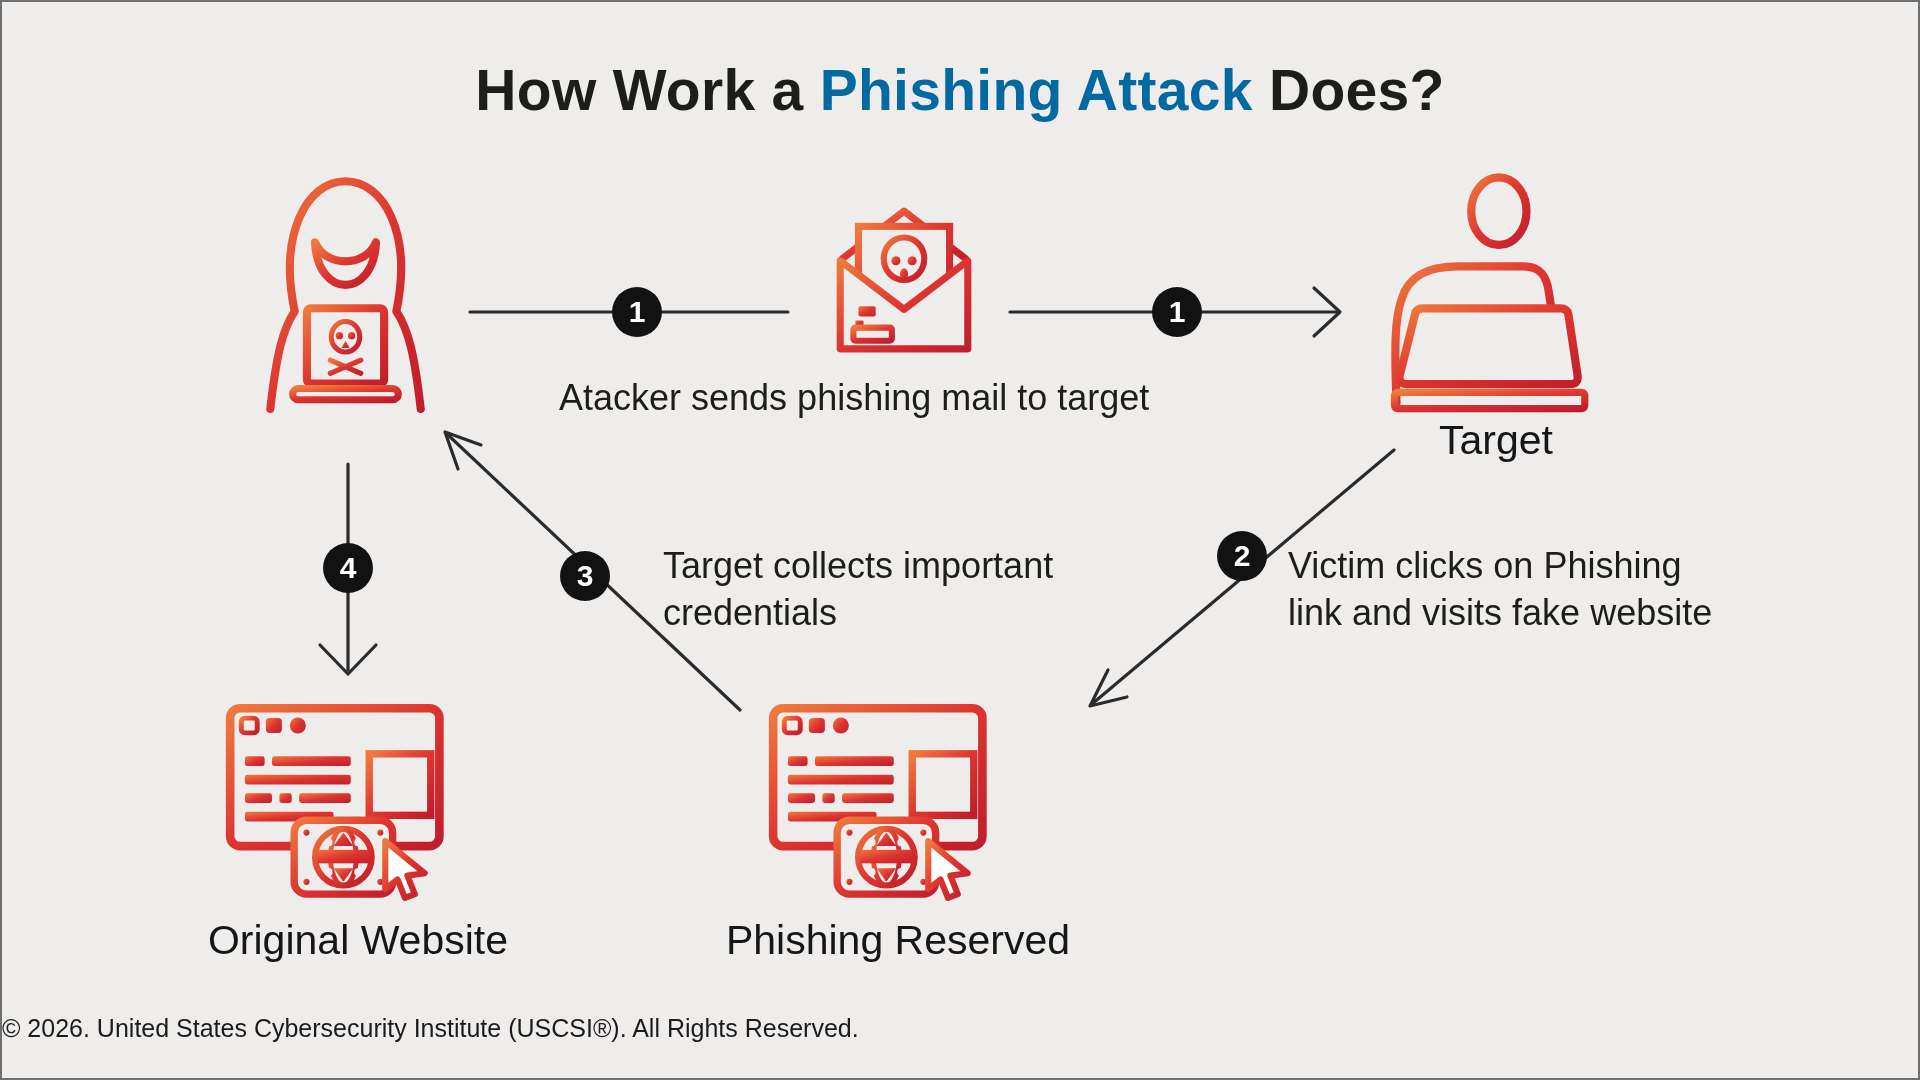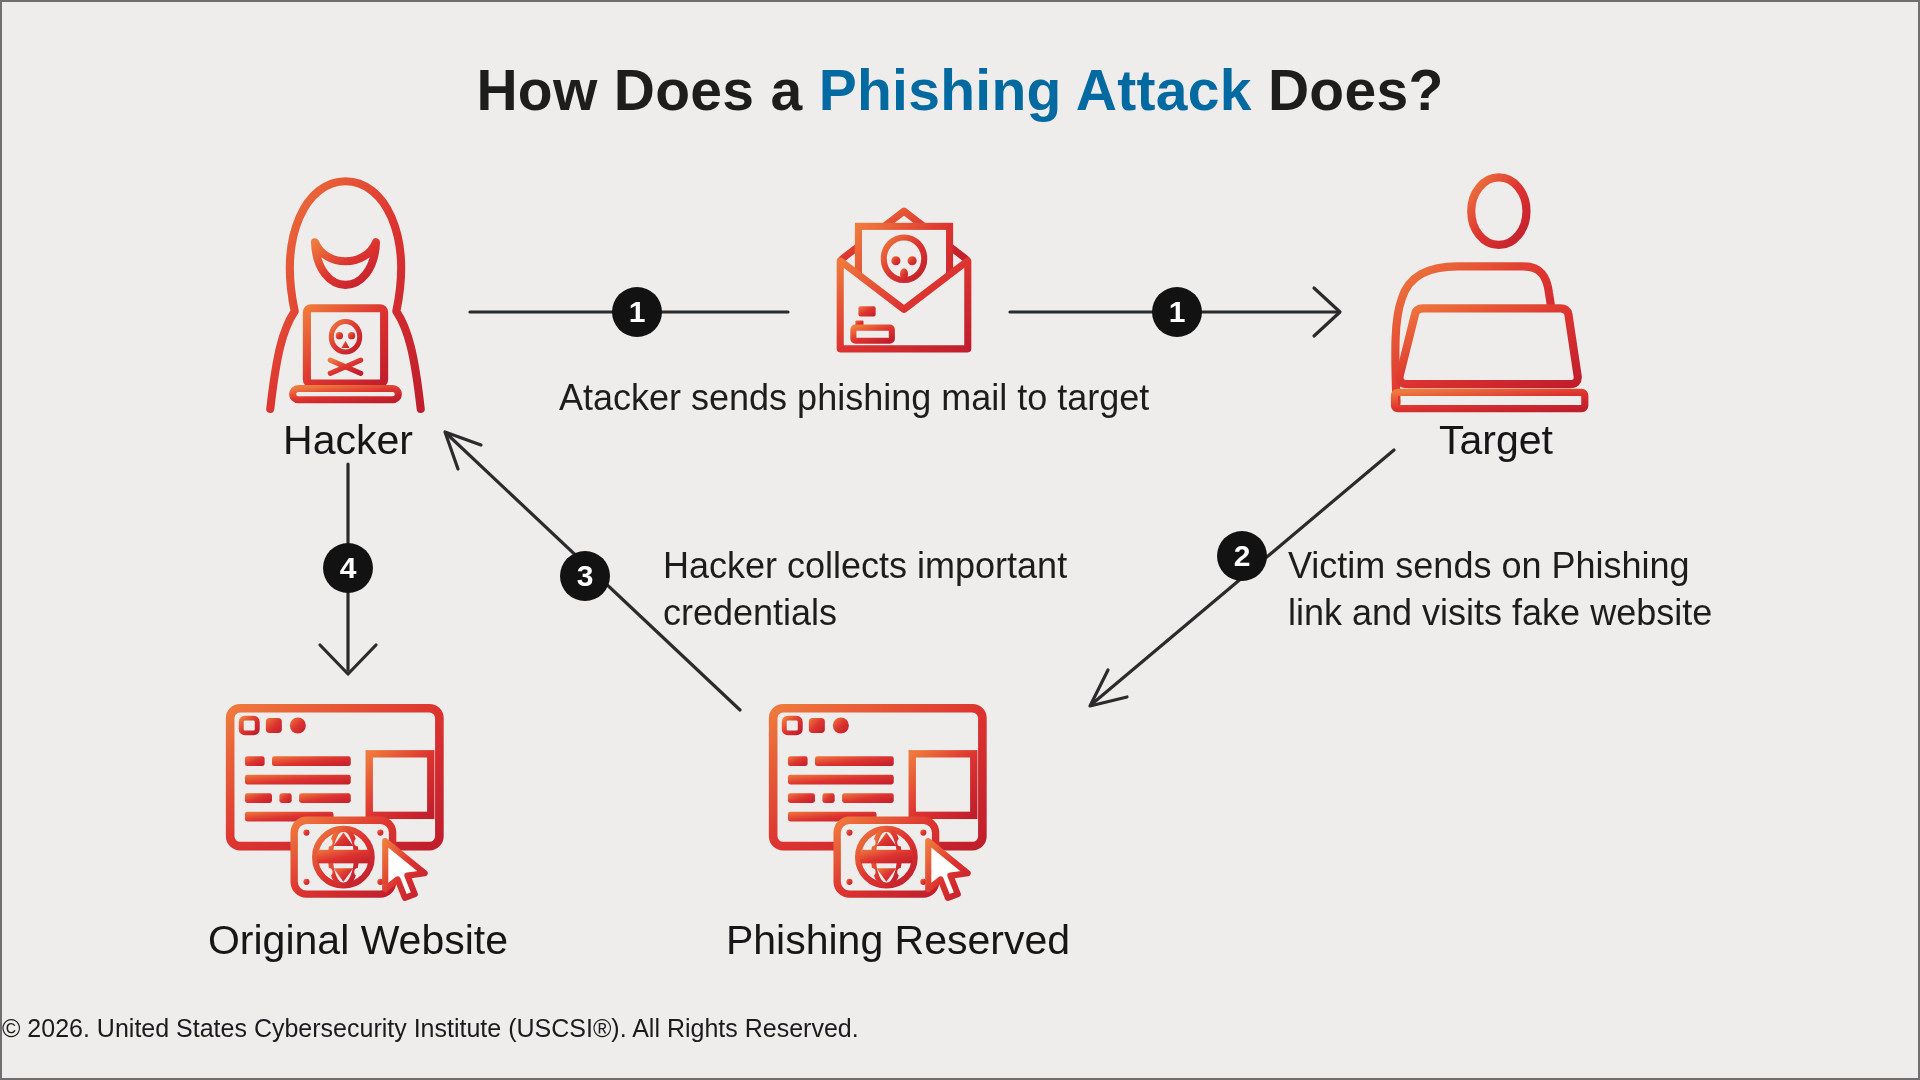--- a/index.html
+++ b/index.html
@@ -40,21 +40,21 @@
         <stop offset="0.5" stop-color="#dd3430"></stop>
         <stop offset="1" stop-color="#c01e2c"></stop>
       </linearGradient>
       <clipPath id="globeClip">
           <circle cx="97" cy="126" r="21.5"></circle>
         </clipPath>
     </defs>
   </svg>
 
   <div class="title">
-    <span>How Does a</span>
+    <span>How Work a</span>
     <span class="hl">Phishing Attack</span>
     <span>Does?</span>
   </div>
 
   <svg class="arrows" width="1920" height="1080" viewBox="0 0 1920 1080">
     <g fill="none" stroke="#2b2b2b" stroke-width="3.2" stroke-linecap="round" stroke-linejoin="round">
       <path d="M468,310 L786,310"></path>
       <path d="M1008,310 L1336,310"></path>
       <path d="M1312,286 L1338,310 L1312,334"></path>
       <path d="M1392,448 L1090,702"></path>
@@ -183,24 +183,23 @@
     </g>
     <path d="M131,113 L163,139 L149,141 L155,156 L147,159 L141,144 L131,152 Z" fill="#ffffff" stroke="url(#iconGrad)" stroke-width="5" stroke-linejoin="round"></path>
   </svg>
 
   <div class="badge" style="left:610px;top:285px">1</div>
   <div class="badge" style="left:1150px;top:285px">1</div>
   <div class="badge" style="left:1215px;top:529px">2</div>
   <div class="badge" style="left:558px;top:549px">3</div>
   <div class="badge" style="left:321px;top:541px">4</div>
 
-  <div class="node-label" style="left:196px;top:415px;width:300px">Hacker</div>
   <div class="node-label" style="left:116px;top:915px;width:480px">Original Website</div>
   <div class="node-label" style="left:1344px;top:415px;width:300px">Target</div>
   <div class="node-label" style="left:656px;top:915px;width:480px">Phishing Reserved</div>
 
   <div class="caption center" style="left:557px;top:372px;width:720px">Atacker sends phishing mail to target</div>
-  <div class="caption" style="left:1286px;top:540px;width:450px">Victim sends on Phishing link and visits fake website</div>
-  <div class="caption center" style="left:661px;top:540px;width:480px">Hacker collects important credentials</div>
+  <div class="caption" style="left:1286px;top:540px;width:450px">Victim clicks on Phishing link and visits fake website</div>
+  <div class="caption center" style="left:661px;top:540px;width:480px">Target collects important credentials</div>
 
   <div class="footer">© 2026. United States Cybersecurity Institute (USCSI®). All Rights Reserved.</div>
 
 </div>
 
 </body></html>

